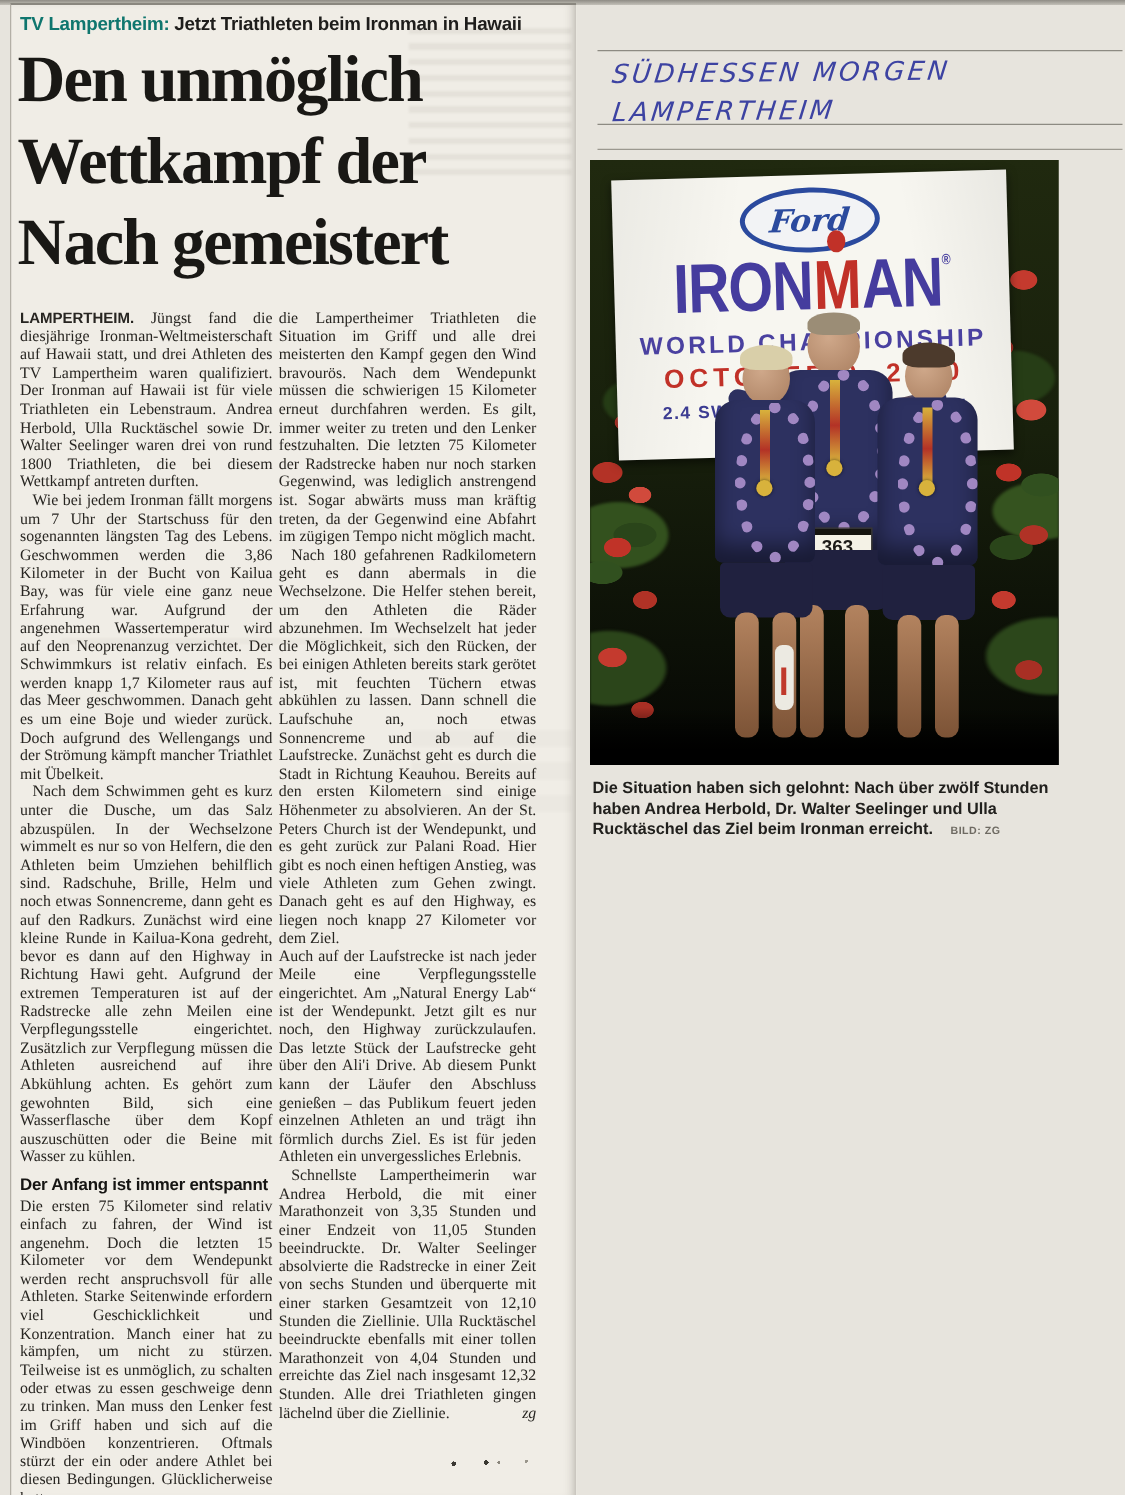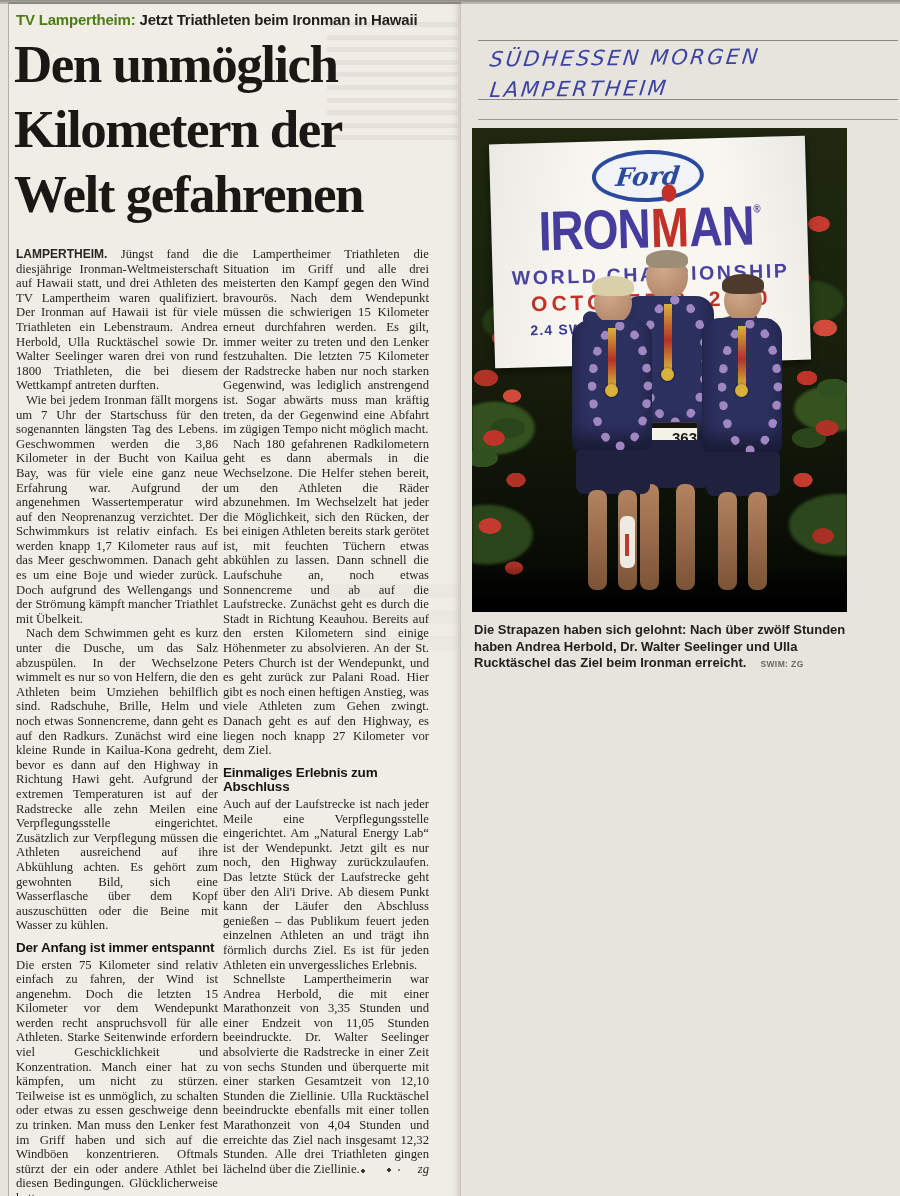--- a/index.html
+++ b/index.html
@@ -6,21 +6,21 @@
   .page{position:relative;width:900px;height:1196px;background:#e7e4dd;overflow:hidden;
         font-family:"Liberation Sans",sans-serif;}
   .top-edge{position:absolute;left:0;top:0;width:900px;height:4px;
             background:linear-gradient(180deg,#8f8c85,#c4c1b9);}
   
   .clip-left{position:absolute;left:8px;top:2px;width:452px;height:1194px;background:#f0ede6;
              border-left:1px solid #b3afa6;border-top:2px solid #8a877f;
              box-shadow:inset -7px 0 9px -7px rgba(60,55,45,.45);}
   .kicker{position:absolute;left:7px;top:7px;font-size:15px;font-weight:bold;color:#1e1d1b;
           letter-spacing:-.2px;white-space:nowrap;}
-  .kicker .red{color:#4d7c0f;}
+  .kicker .red{color:#0f766e;}
   .headline{position:absolute;left:5px;top:28px;width:440px;margin:0;
             font-family:"Liberation Serif",serif;font-weight:bold;color:#191815;
             font-size:53px;line-height:65px;letter-spacing:-1.5px;}
   .col{position:absolute;top:243px;font-family:"Liberation Serif",serif;font-size:12.7px;
        line-height:14.6px;color:#272521;text-align:justify;hyphens:auto;-webkit-hyphens:auto;}
   .col p{margin:0;}
   .col p.ind{text-indent:10px;}
   .col .lead{font-family:"Liberation Sans",sans-serif;font-weight:bold;font-size:12px;}
   .col h3{margin:8px 0 2px;font-family:"Liberation Sans",sans-serif;font-weight:bold;
           font-size:13.5px;color:#161513;letter-spacing:-.2px;text-align:left;}
@@ -99,21 +99,21 @@
   
   .athlete{position:absolute;}
   .head{position:absolute;border-radius:50%;background:radial-gradient(circle at 40% 35%,#cfa88a,#a97e5f);}
   .hair{position:absolute;border-radius:50% 50% 30% 30%;}
   .torso{position:absolute;border-radius:18px 18px 6px 6px;background:#2d3160;
          box-shadow:inset 0 -14px 18px rgba(0,0,0,.45);}
   .lei{position:absolute;border-radius:50%;border:9px dotted #a78cc8;opacity:.95;}
   .medal{position:absolute;width:8px;background:linear-gradient(180deg,#d8b23c,#b33226 55%,#d8b23c);}
   .medal-disc{position:absolute;width:13px;height:13px;border-radius:50%;background:#d8b23c;
               box-shadow:0 0 3px rgba(0,0,0,.6);}
-  .bib{position:absolute;display:flex;align-items:center;justify-content:flex-end;
+  .bib{position:absolute;display:flex;align-items:center;justify-content:center;
        background:linear-gradient(180deg,#15140f 0 5px,#f4f2e6 5px calc(100% - 5px),#d7b23c calc(100% - 5px));
        border:1px solid #3a3830;font-weight:bold;color:#1b1a16;font-family:"Liberation Sans",sans-serif;}
   .shorts{position:absolute;background:#20213f;border-radius:4px 4px 8px 8px;}
   .leg{position:absolute;width:19px;background:linear-gradient(180deg,#b3835f,#7c5336);border-radius:8px;}
   .sleeve{position:absolute;width:15px;height:52px;background:#eceae2;border-radius:6px;}
   .sleeve:after{content:"";position:absolute;left:5px;top:18px;width:4px;height:22px;background:#c0392b;}
   .arm{position:absolute;height:15px;background:linear-gradient(90deg,#2d3160 30%,#b3835f 60%);
        border-radius:8px;}
   .floor{position:absolute;left:0;bottom:0;width:100%;height:46px;
          background:linear-gradient(180deg,transparent,#000 75%);}
@@ -132,36 +132,35 @@
     <div class="kicker">
       <span class="red">TV Lampertheim:</span><span> Jetzt Triathleten beim Ironman in Hawaii</span>
     </div>
 
     <div class="ghost" style="left:318px;top:18px;width:130px;height:118px;"></div>
     <div class="ghost big" style="left:320px;top:580px;width:128px;height:70px;opacity:.3;"></div>
     <div class="ghost" style="left:40px;top:506px;width:300px;height:10px;opacity:.3;"></div>
 
     <h1 class="headline">
       <span>Den unmöglich</span><br>
-      <span>Kilometern der</span><br>
-      <span>Welt gefahrenen</span>
+      <span>Wettkampf der</span><br>
+      <span>Nach gemeistert</span>
     </h1>
 
     <div class="col col1">
       <p><span class="lead">LAMPERTHEIM.</span><span> Jüngst fand die diesjährige Ironman-Weltmeisterschaft auf Hawaii statt, und drei Athleten des TV Lampertheim waren qualifiziert. Der Ironman auf Hawaii ist für viele Triathleten ein Lebenstraum. Andrea Herbold, Ulla Rucktäschel sowie Dr. Walter Seelinger waren drei von rund 1800 Triathleten, die bei diesem Wettkampf antreten durften.</span></p>
       <p class="ind">Wie bei jedem Ironman fällt morgens um 7 Uhr der Startschuss für den sogenannten längsten Tag des Lebens. Geschwommen werden die 3,86 Kilometer in der Bucht von Kailua Bay, was für viele eine ganz neue Erfahrung war. Aufgrund der angenehmen Wassertemperatur wird auf den Neoprenanzug verzichtet. Der Schwimmkurs ist relativ einfach. Es werden knapp 1,7 Kilometer raus auf das Meer geschwommen. Danach geht es um eine Boje und wieder zurück. Doch aufgrund des Wellengangs und der Strömung kämpft mancher Triathlet mit Übelkeit.</p>
       <p class="ind">Nach dem Schwimmen geht es kurz unter die Dusche, um das Salz abzuspülen. In der Wechselzone wimmelt es nur so von Helfern, die den Athleten beim Umziehen behilflich sind. Radschuhe, Brille, Helm und noch etwas Sonnencreme, dann geht es auf den Radkurs. Zunächst wird eine kleine Runde in Kailua-Kona gedreht, bevor es dann auf den Highway in Richtung Hawi geht. Aufgrund der extremen Temperaturen ist auf der Radstrecke alle zehn Meilen eine Verpflegungsstelle eingerichtet. Zusätzlich zur Verpflegung müssen die Athleten ausreichend auf ihre Abkühlung achten. Es gehört zum gewohnten Bild, sich eine Wasserflasche über dem Kopf auszuschütten oder die Beine mit Wasser zu kühlen.</p>
       <h3>Der Anfang ist immer entspannt</h3>
       <p>Die ersten 75 Kilometer sind relativ einfach zu fahren, der Wind ist angenehm. Doch die letzten 15 Kilometer vor dem Wendepunkt werden recht anspruchsvoll für alle Athleten. Starke Seitenwinde erfordern viel Geschicklichkeit und Konzentration. Manch einer hat zu kämpfen, um nicht zu stürzen. Teilweise ist es unmöglich, zu schalten oder etwas zu essen geschweige denn zu trinken. Man muss den Lenker fest im Griff haben und sich auf die Windböen konzentrieren. Oftmals stürzt der ein oder andere Athlet bei diesen Bedingungen. Glücklicherweise hatten</p>
     </div>
 
     <div class="col col2">
       <p>die Lampertheimer Triathleten die Situation im Griff und alle drei meisterten den Kampf gegen den Wind bravourös. Nach dem Wendepunkt müssen die schwierigen 15 Kilometer erneut durchfahren werden. Es gilt, immer weiter zu treten und den Lenker festzuhalten. Die letzten 75 Kilometer der Radstrecke haben nur noch starken Gegenwind, was lediglich anstrengend ist. Sogar abwärts muss man kräftig treten, da der Gegenwind eine Abfahrt im zügigen Tempo nicht möglich macht.</p>
       <p class="ind">Nach 180 gefahrenen Radkilometern geht es dann abermals in die Wechselzone. Die Helfer stehen bereit, um den Athleten die Räder abzunehmen. Im Wechselzelt hat jeder die Möglichkeit, sich den Rücken, der bei einigen Athleten bereits stark gerötet ist, mit feuchten Tüchern etwas abkühlen zu lassen. Dann schnell die Laufschuhe an, noch etwas Sonnencreme und ab auf die Laufstrecke. Zunächst geht es durch die Stadt in Richtung Keauhou. Bereits auf den ersten Kilometern sind einige Höhenmeter zu absolvieren. An der St. Peters Church ist der Wendepunkt, und es geht zurück zur Palani Road. Hier gibt es noch einen heftigen Anstieg, was viele Athleten zum Gehen zwingt. Danach geht es auf den Highway, es liegen noch knapp 27 Kilometer vor dem Ziel.</p>
-      <h3>Einmaliges Erlebnis zum Abschluss</h3>
       <p>Auch auf der Laufstrecke ist nach jeder Meile eine Verpflegungsstelle eingerichtet. Am „Natural Energy Lab“ ist der Wendepunkt. Jetzt gilt es nur noch, den Highway zurückzulaufen. Das letzte Stück der Laufstrecke geht über den Ali'i Drive. Ab diesem Punkt kann der Läufer den Abschluss genießen – das Publikum feuert jeden einzelnen Athleten an und trägt ihn förmlich durchs Ziel. Es ist für jeden Athleten ein unvergessliches Erlebnis.</p>
       <p class="ind"><span>Schnellste Lampertheimerin war Andrea Herbold, die mit einer Marathonzeit von 3,35 Stunden und einer Endzeit von 11,05 Stunden beeindruckte. Dr. Walter Seelinger absolvierte die Radstrecke in einer Zeit von sechs Stunden und überquerte mit einer starken Gesamtzeit von 12,10 Stunden die Ziellinie. Ulla Rucktäschel beeindruckte ebenfalls mit einer tollen Marathonzeit von 4,04 Stunden und erreichte das Ziel nach insgesamt 12,32 Stunden. Alle drei Triathleten gingen lächelnd über die Ziellinie.</span><span class="sig">zg</span></p>
     </div>
 
     <div class="specks"></div>
   </div>
 
   <div class="rule" style="left:478px;top:40px;width:420px;"></div>
   <div class="handwrite" style="left:490px;top:46px;">SÜDHESSEN MORGEN</div>
   <div class="handwrite" style="left:490px;top:77px;">LAMPERTHEIM</div>
@@ -233,15 +232,15 @@
         </div>
       <div class="shorts" style="left:234px;top:324px;width:74px;height:44px;"></div>
       <div class="leg" style="left:246px;top:364px;height:98px;"></div>
       <div class="leg" style="left:276px;top:364px;height:98px;"></div>
     </div>
 
     <div class="floor"></div>
   </div>
 
   <div class="caption">
-    <span>Die Strapazen haben sich gelohnt: Nach über zwölf Stunden haben Andrea Herbold, Dr. Walter Seelinger und Ulla Rucktäschel das Ziel beim Ironman erreicht.</span><span class="credit">SWIM: ZG</span>
+    <span>Die Situation haben sich gelohnt: Nach über zwölf Stunden haben Andrea Herbold, Dr. Walter Seelinger und Ulla Rucktäschel das Ziel beim Ironman erreicht.</span><span class="credit">BILD: ZG</span>
   </div>
 </div>
 
 </body></html>

